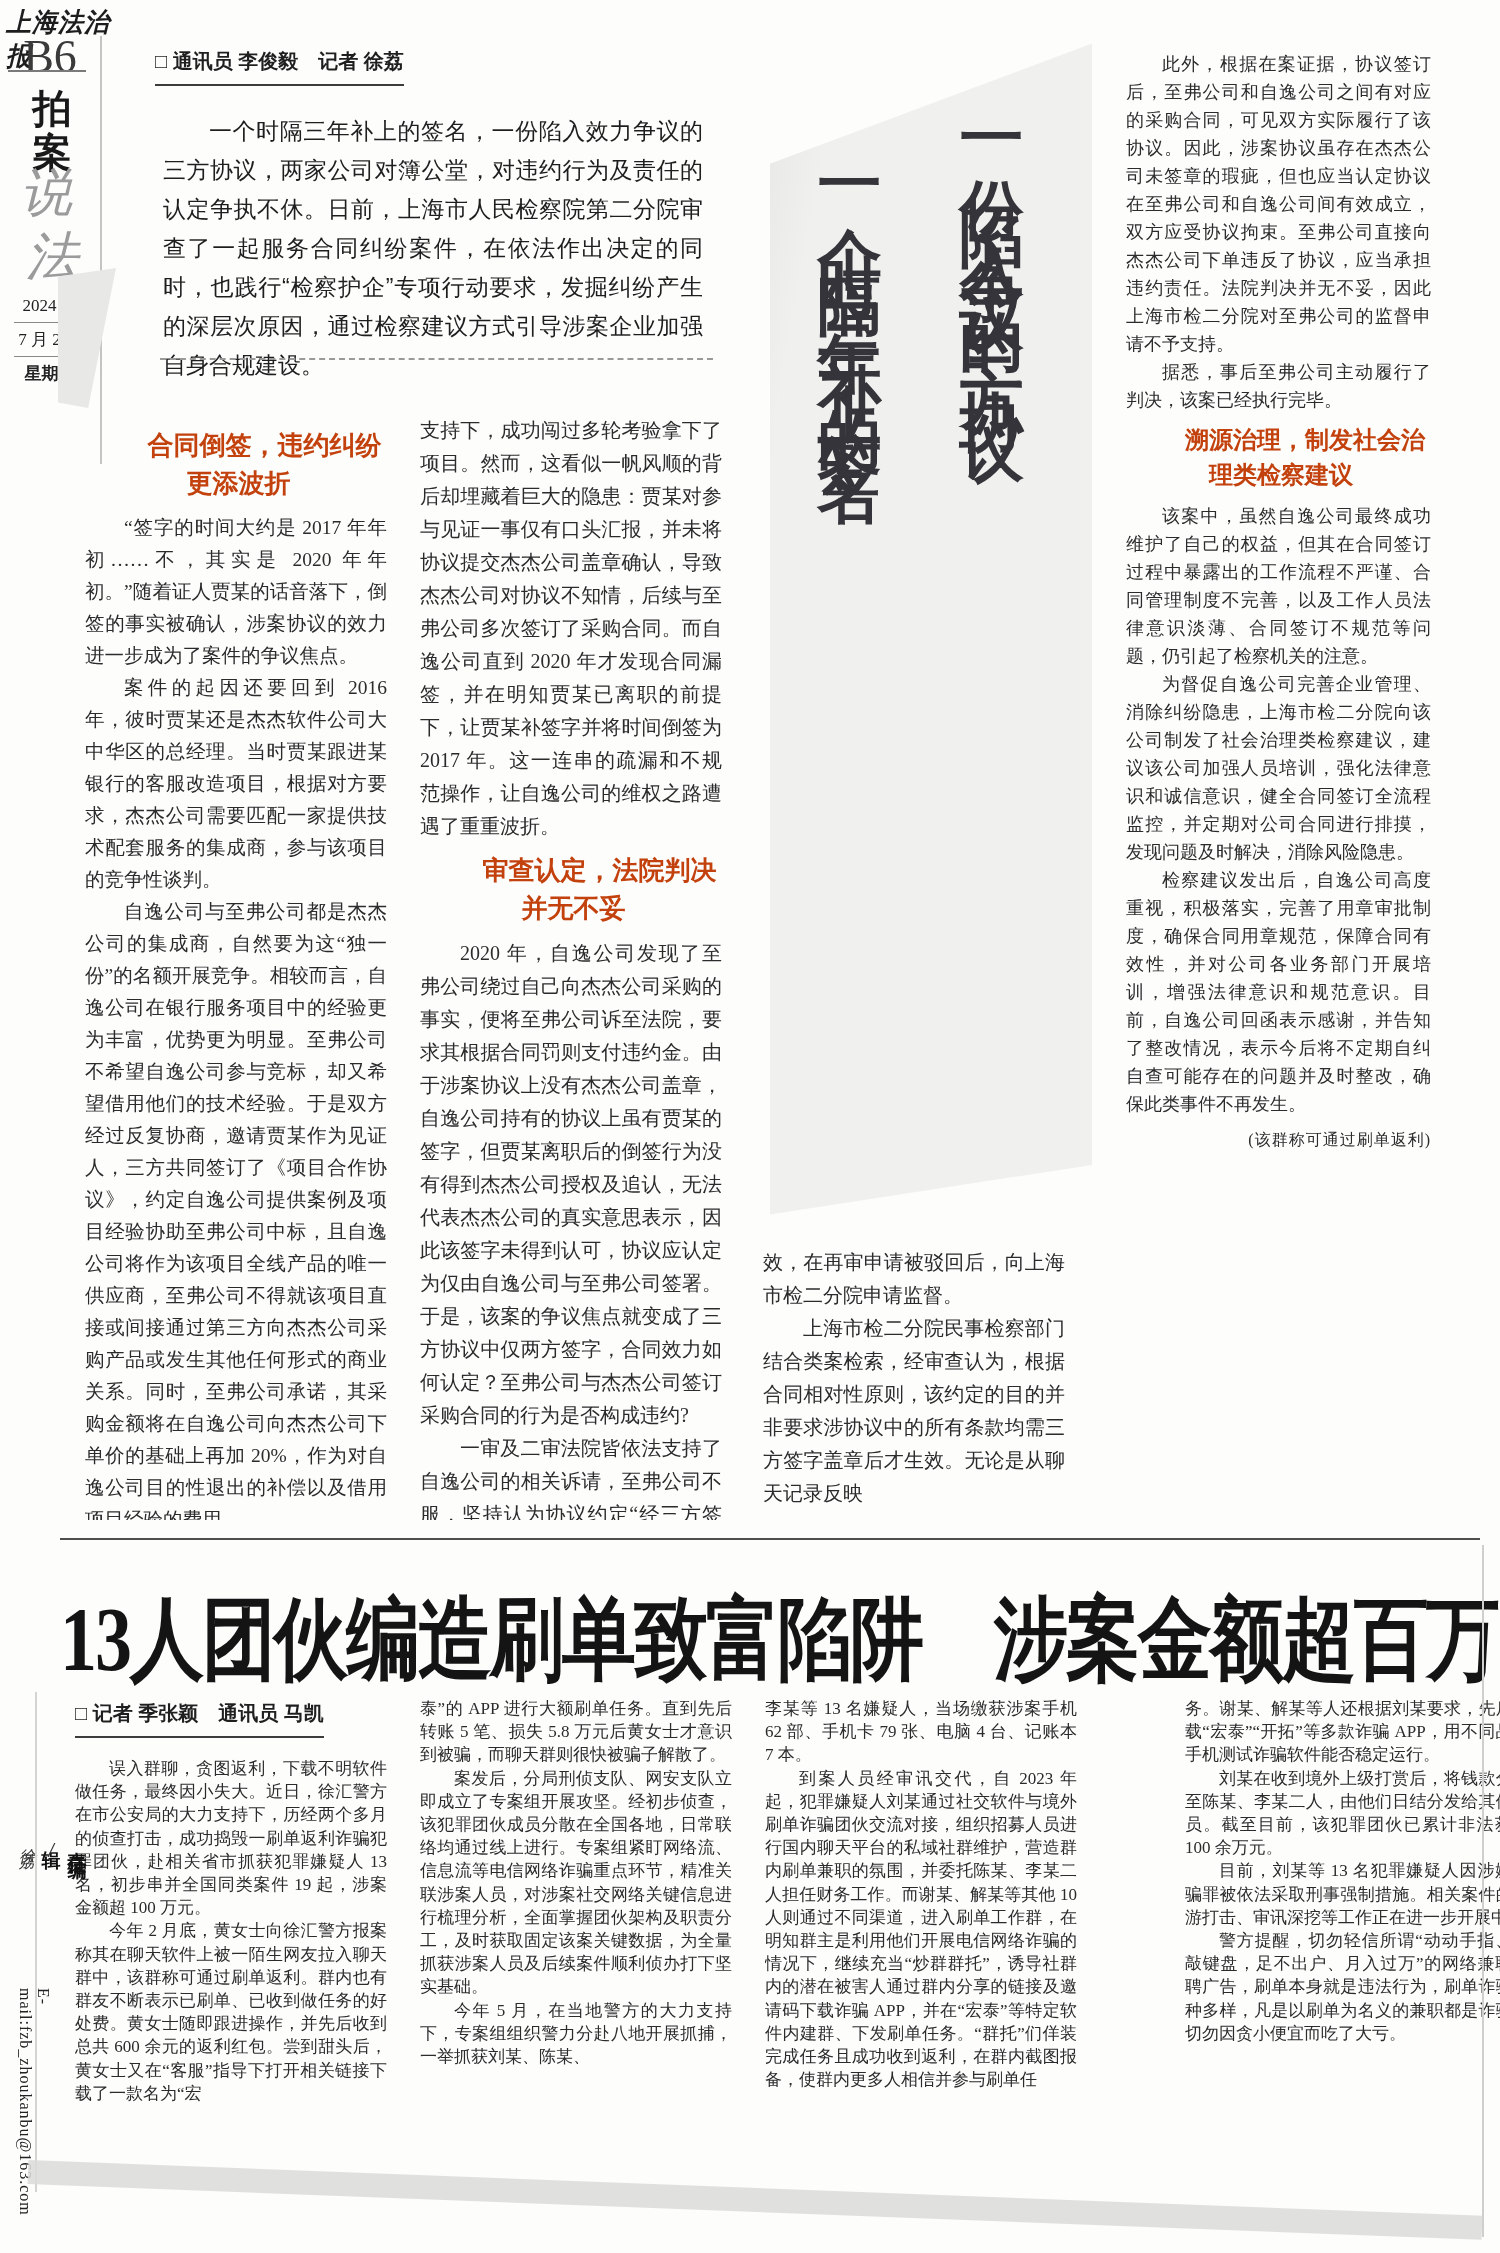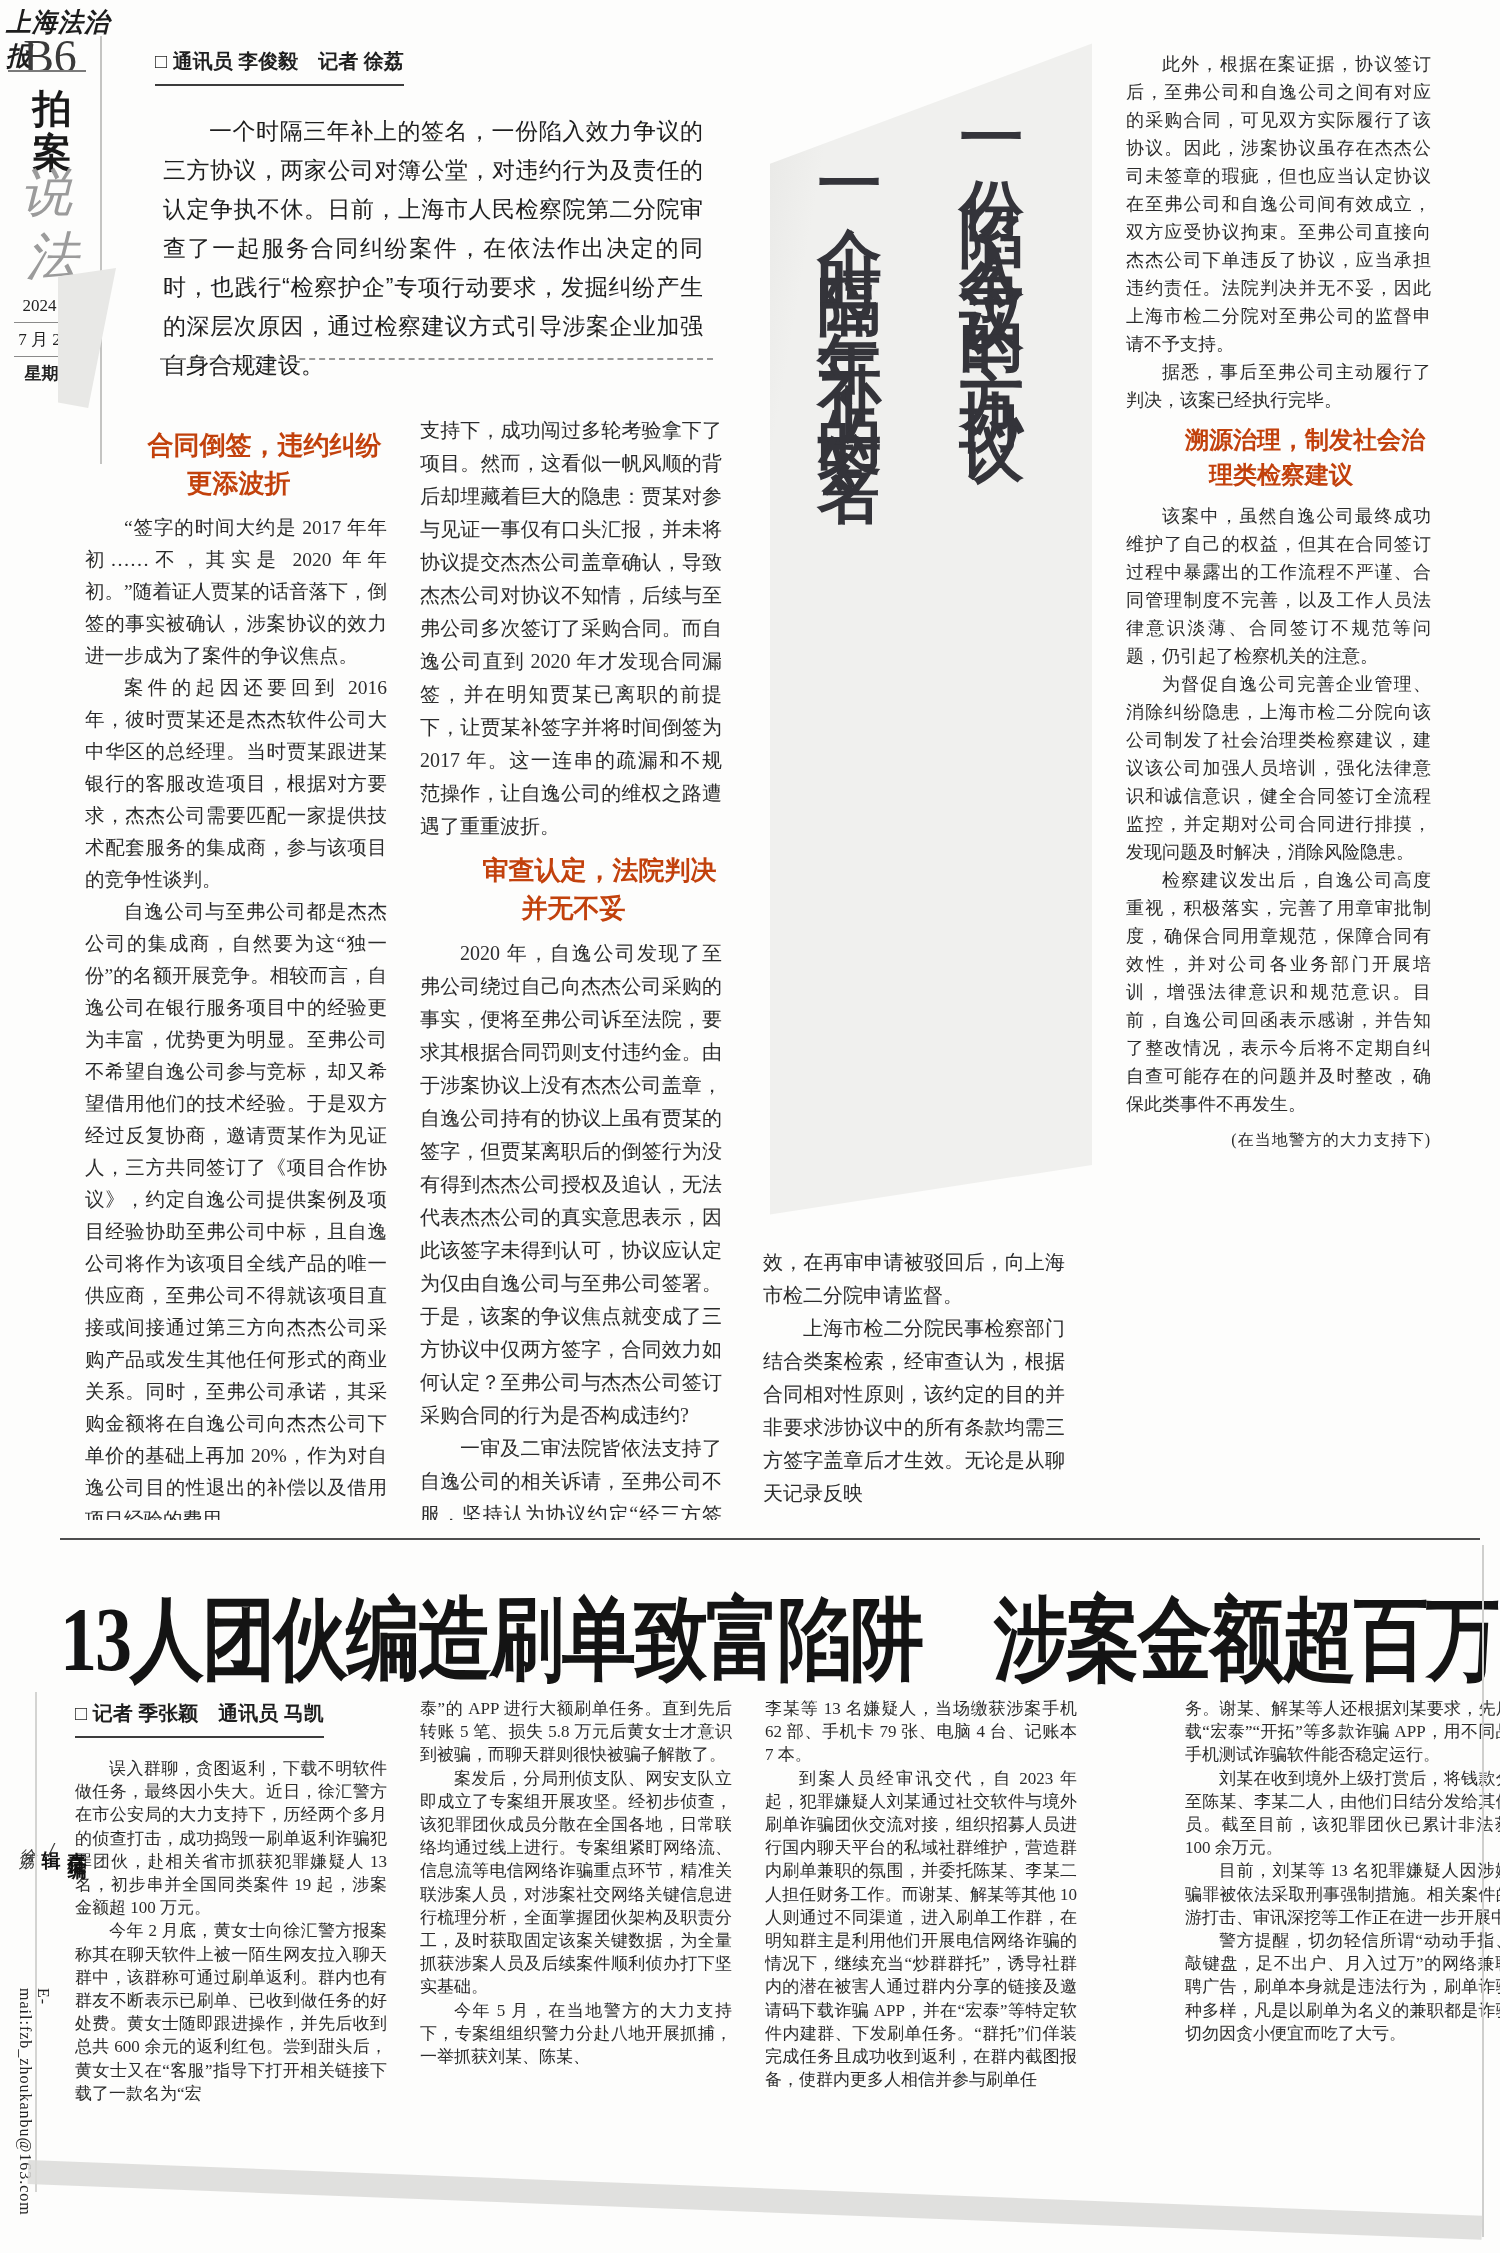--- a/index.html
+++ b/index.html
@@ -97,21 +97,21 @@
       <div class="cont">效，在再审申请被驳回后，向上海市检二分院申请监督。</div>
       <div class="p">上海市检二分院民事检察部门结合类案检索，经审查认为，根据合同相对性原则，该约定的目的并非要求涉协议中的所有条款均需三方签字盖章后才生效。无论是从聊天记录反映</div>
     </div>
   <div class="col tc4">
       <div class="p">此外，根据在案证据，协议签订后，至弗公司和自逸公司之间有对应的采购合同，可见双方实际履行了该协议。因此，涉案协议虽存在杰杰公司未签章的瑕疵，但也应当认定协议在至弗公司和自逸公司间有效成立，双方应受协议拘束。至弗公司直接向杰杰公司下单违反了协议，应当承担违约责任。法院判决并无不妥，因此上海市检二分院对至弗公司的监督申请不予支持。</div>
       <div class="p">据悉，事后至弗公司主动履行了判决，该案已经执行完毕。</div>
       <div class="subhead">溯源治理，制发社会治理类检察建议</div>
       <div class="p">该案中，虽然自逸公司最终成功维护了自己的权益，但其在合同签订过程中暴露出的工作流程不严谨、合同管理制度不完善，以及工作人员法律意识淡薄、合同签订不规范等问题，仍引起了检察机关的注意。</div>
       <div class="p">为督促自逸公司完善企业管理、消除纠纷隐患，上海市检二分院向该公司制发了社会治理类检察建议，建议该公司加强人员培训，强化法律意识和诚信意识，健全合同签订全流程监控，并定期对公司合同进行排摸，发现问题及时解决，消除风险隐患。</div>
       <div class="p">检察建议发出后，自逸公司高度重视，积极落实，完善了用章审批制度，确保合同用章规范，保障合同有效性，并对公司各业务部门开展培训，增强法律意识和规范意识。目前，自逸公司回函表示感谢，并告知了整改情况，表示今后将不定期自纠自查可能存在的问题并及时整改，确保此类事件不再发生。</div>
-      <div class="note">(在当地警方的大力支持下)</div>
+      <div class="note">(该群称可通过刷单返利)</div>
     </div>
 
   <div class="article-divider"></div>
   <div class="bottom-headline">13人团伙编造刷单致富陷阱　涉案金额超百万</div>
   <div class="byline byline-bottom">□ 记者 季张颖　通讯员 马凯</div>
 
   <div class="col bc bc1">
       <div class="p">误入群聊，贪图返利，下载不明软件做任务，最终因小失大。近日，徐汇警方在市公安局的大力支持下，历经两个多月的侦查打击，成功捣毁一刷单返利诈骗犯罪团伙，赴相关省市抓获犯罪嫌疑人 13 名，初步串并全国同类案件 19 起，涉案金额超 100 万元。</div>
       <div class="p">今年 2 月底，黄女士向徐汇警方报案称其在聊天软件上被一陌生网友拉入聊天群中，该群称可通过刷单返利。群内也有群友不断表示已刷单、已收到做任务的好处费。黄女士随即跟进操作，并先后收到总共 600 余元的返利红包。尝到甜头后，黄女士又在“客服”指导下打开相关链接下载了一款名为“宏</div>
     </div>

